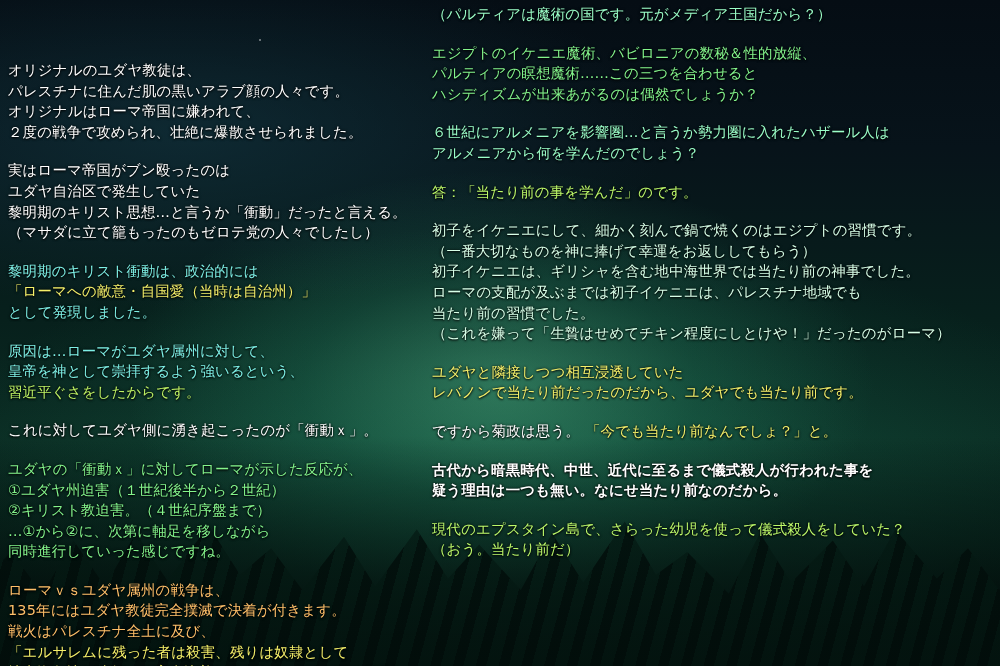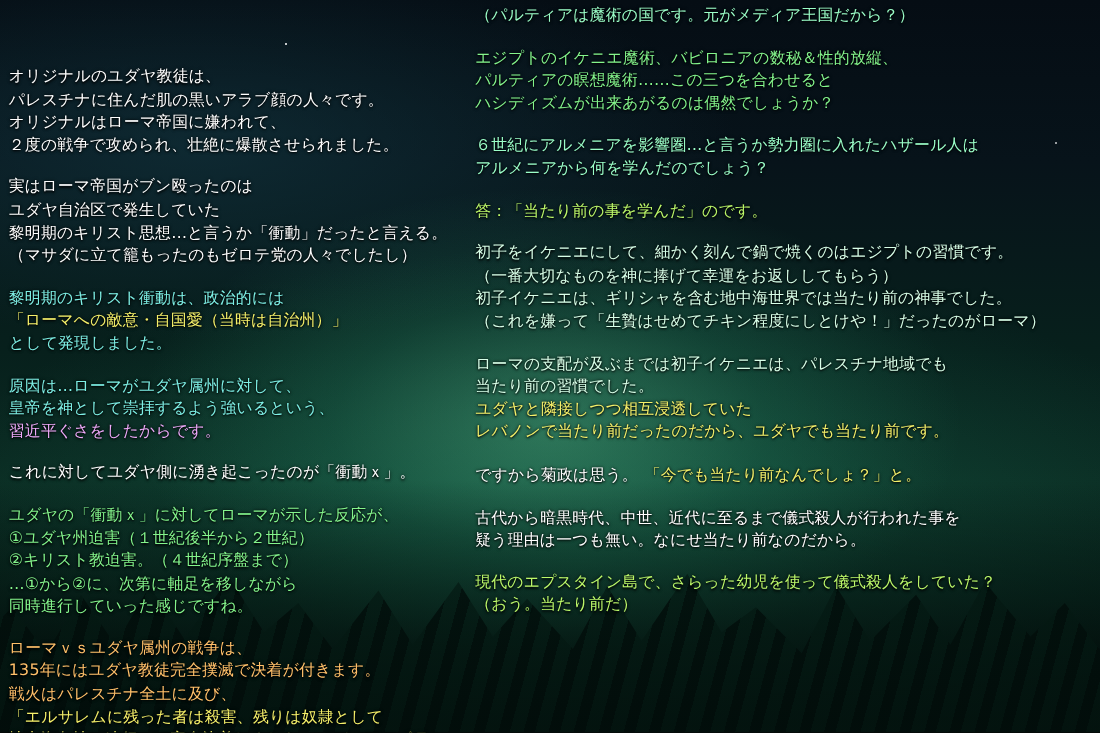--- a/index.html
+++ b/index.html
@@ -104,21 +104,21 @@
 ２度の戦争で攻められ、壮絶に爆散させられました。</p>
     <p class="para" style="color: rgb(255, 255, 255);">実はローマ帝国がブン殴ったのは
 ユダヤ自治区で発生していた
 黎明期のキリスト思想…と言うか「衝動」だったと言える。
 （マサダに立て籠もったのもゼロテ党の人々でしたし）</p>
     <p class="para tight" style="margin-bottom: 0px; color: rgb(126, 240, 230);">黎明期のキリスト衝動は、政治的には</p>
     <p class="para" style="margin-bottom: 0px; color: rgb(245, 240, 106);">「ローマへの敵意・自国愛（当時は自治州）」</p>
     <p class="para" style="color: rgb(126, 240, 230);">として発現しました。</p>
     <p class="para" style="margin-bottom: 0px; color: rgb(126, 240, 230);">原因は…ローマがユダヤ属州に対して、
 皇帝を神として崇拝するよう強いるという、</p>
-    <p class="para" style="color: #f0abfc;">習近平ぐさをしたからです。</p>
+    <p class="para" style="color: #bef264;">習近平ぐさをしたからです。</p>
     <p class="para" style="color: rgb(255, 255, 255);">これに対してユダヤ側に湧き起こったのが「衝動ｘ」。</p>
     <p class="para" style="color: rgb(132, 245, 140);">ユダヤの「衝動ｘ」に対してローマが示した反応が、
 ①ユダヤ州迫害（１世紀後半から２世紀）
 ②キリスト教迫害。（４世紀序盤まで）
 …①から②に、次第に軸足を移しながら
 同時進行していった感じですね。</p>
     <p class="para" style="margin-bottom: 0px; color: rgb(255, 192, 106);">ローマｖｓユダヤ属州の戦争は、
 135年にはユダヤ教徒完全撲滅で決着が付きます。
 戦火はパレスチナ全土に及び、</p>
     <p class="para" style="color: rgb(245, 240, 106);">「エルサレムに残った者は殺害、残りは奴隷として
@@ -130,29 +130,29 @@
     <p class="para" style="color: rgb(155, 255, 201);">（パルティアは魔術の国です。元がメディア王国だから？）</p>
     <p class="para" style="color: rgb(132, 245, 140);">エジプトのイケニエ魔術、バビロニアの数秘＆性的放縦、
 パルティアの瞑想魔術……この三つを合わせると
 ハシディズムが出来あがるのは偶然でしょうか？</p>
     <p class="para" style="color: rgb(155, 255, 201);">６世紀にアルメニアを影響圏…と言うか勢力圏に入れたハザール人は
 アルメニアから何を学んだのでしょう？</p>
     <p class="para" style="color: rgb(189, 249, 106);">答：「当たり前の事を学んだ」のです。</p>
     <p class="para" style="margin-bottom: 0px; color: rgb(216, 255, 232);">初子をイケニエにして、細かく刻んで鍋で焼くのはエジプトの習慣です。
 （一番大切なものを神に捧げて幸運をお返ししてもらう）
 初子イケニエは、ギリシャを含む地中海世界では当たり前の神事でした。</p>
-    <p class="para" style="color: rgb(216, 255, 232);">（これを嫌って「生贄はせめてチキン程度にしとけや！」だったのがローマ）</p>
     <p class="para" style="margin-bottom: 0px; color: rgb(216, 255, 232);">ローマの支配が及ぶまでは初子イケニエは、パレスチナ地域でも
 当たり前の習慣でした。</p>
+    <p class="para" style="color: rgb(216, 255, 232);">（これを嫌って「生贄はせめてチキン程度にしとけや！」だったのがローマ）</p>
     <p class="para" style="color: rgb(245, 240, 106);">ユダヤと隣接しつつ相互浸透していた
 レバノンで当たり前だったのだから、ユダヤでも当たり前です。</p>
     <p class="para" style="display: inline; margin: 0px; color: rgb(255, 255, 255);">ですから菊政は思う。</p>
     <p class="para" style="display: inline; margin: 1px; color: rgb(245, 240, 106);">「今でも当たり前なんでしょ？」と。</p>
     <div style="height:18px"></div>
-    <p class="para" style="color: rgb(255, 255, 255);">古代から暗黒時代、中世、近代に至るまで儀式殺人が行われた事を
+    <p class="para" style="color: rgb(255, 255, 255); font-weight: bold;">古代から暗黒時代、中世、近代に至るまで儀式殺人が行われた事を
 疑う理由は一つも無い。なにせ当たり前なのだから。</p>
     <p class="para" style="margin-bottom: 0px; color: rgb(189, 249, 106);">現代のエプスタイン島で、さらった幼児を使って儀式殺人をしていた？
 （おう。当たり前だ）</p>
     
     
     
     
   </div>
 </div>
 

